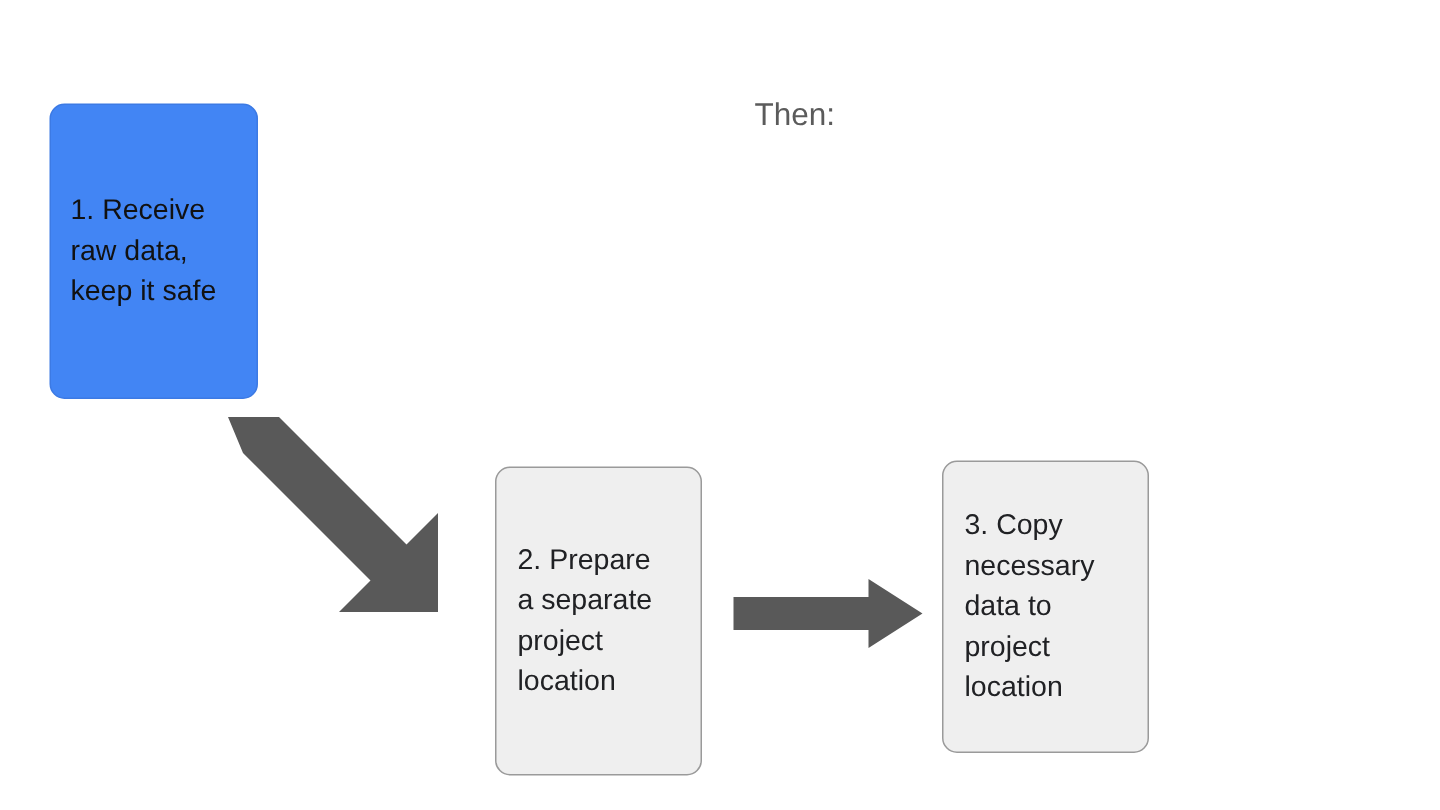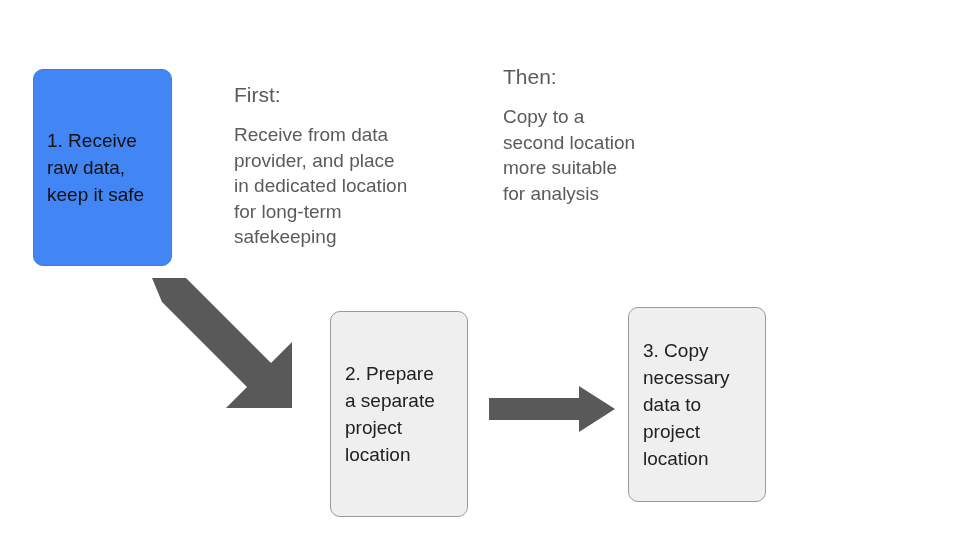--- a/index.html
+++ b/index.html
@@ -85,35 +85,23 @@
 <body>
 
 <div id="canvas">
 
   <div class="node node-primary" id="node-1">
     <span class="node-label">1. Receive
 raw data,
 keep it safe</span>
   </div>
 
-  <div class="annotation" id="annotation-first">
-    <p class="ann-heading">First:</p>
-    <p class="ann-body">Receive from data
-provider, and place
-in dedicated location
-for long-term
-safekeeping</p>
-  </div>
 
   <div class="annotation" id="annotation-then">
     <p class="ann-heading">Then:</p>
-    <p class="ann-body">Copy to a
-second location
-more suitable
-for analysis</p>
   </div>
 
   <svg class="arrow-svg" id="arrow-diagonal" viewBox="0 0 165 140">
     <polygon points="12,0 46,0 131,85 152,64 152,130 86,130 107,109 22,24" fill="#595959" transform="rotate(0)"></polygon>
   </svg>
 
   <svg class="arrow-svg" id="arrow-horizontal" viewBox="0 0 132 52">
     <polygon points="3,15 93,15 93,3 129,26 93,49 93,37 3,37" fill="#595959"></polygon>
   </svg>
 

